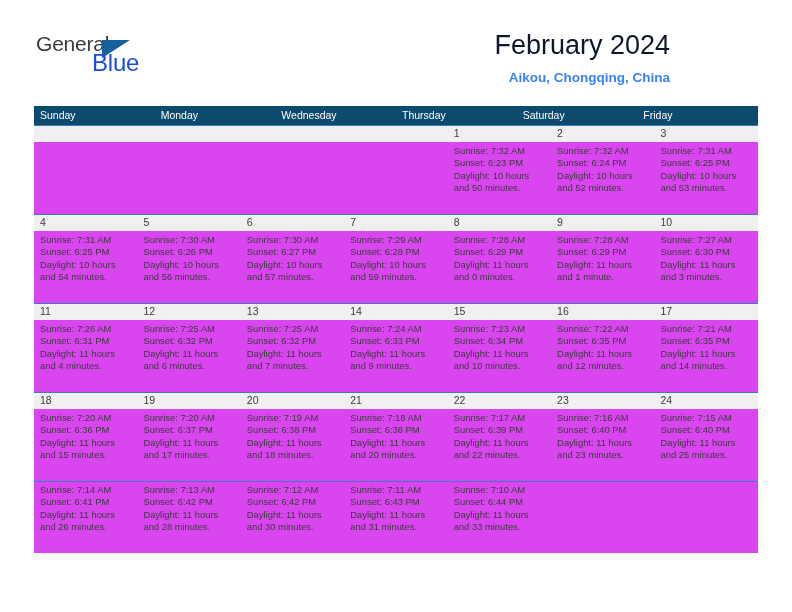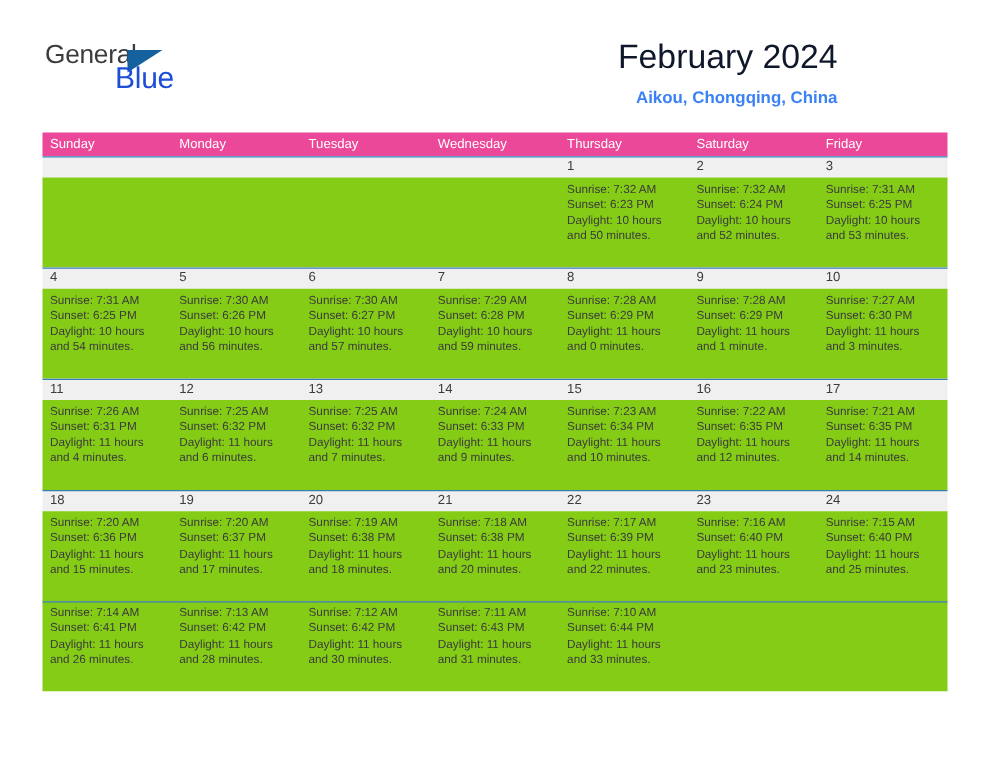--- a/index.html
+++ b/index.html
@@ -90,21 +90,21 @@
   
   .calendar {
     position: absolute;
     left: 34px;
     top: 106px;
     width: 724px;
   }
 
   .weekday-header {
     display: flex;
-    background: #ec4899;
+    background: #0c4a6e;
     height: 19px;
   }
   .weekday-cell {
     flex: 1 1 0;
     font-size: 10.5px;
     color: #ffffff;
     line-height: 19px;
     padding-left: 6px;
     box-sizing: border-box;
     white-space: nowrap;
@@ -133,21 +133,21 @@
     flex: 1 1 0;
     font-size: 10.5px;
     color: #3b3b3b;
     line-height: 17px;
     padding-left: 6px;
     box-sizing: border-box;
   }
 
   .detail-band {
     display: flex;
-    background: #84cc16;
+    background: #d946ef;
     height: 72px;
   }
   .detail-cell {
     flex: 1 1 0;
     padding-left: 6px;
     padding-top: 3px;
     box-sizing: border-box;
   }
   .detail-line {
     font-size: 9.4px;
@@ -173,21 +173,20 @@
       <div class="cal-title">February 2024</div>
       <div class="cal-subtitle">Aikou, Chongqing, China</div>
     </div>
 
   </div>
 
   <div class="calendar">
     <div class="weekday-header">
         <div class="weekday-cell">Sunday</div>
         <div class="weekday-cell">Monday</div>
-        <div class="weekday-cell">Tuesday</div>
         <div class="weekday-cell">Wednesday</div>
         <div class="weekday-cell">Thursday</div>
         <div class="weekday-cell">Saturday</div>
         <div class="weekday-cell">Friday</div>
       </div>
     <div id="weeks-container">
         <div class="week-row sep">
           <div class="date-band">
             <div class="dnum"></div>
             <div class="dnum"></div>

